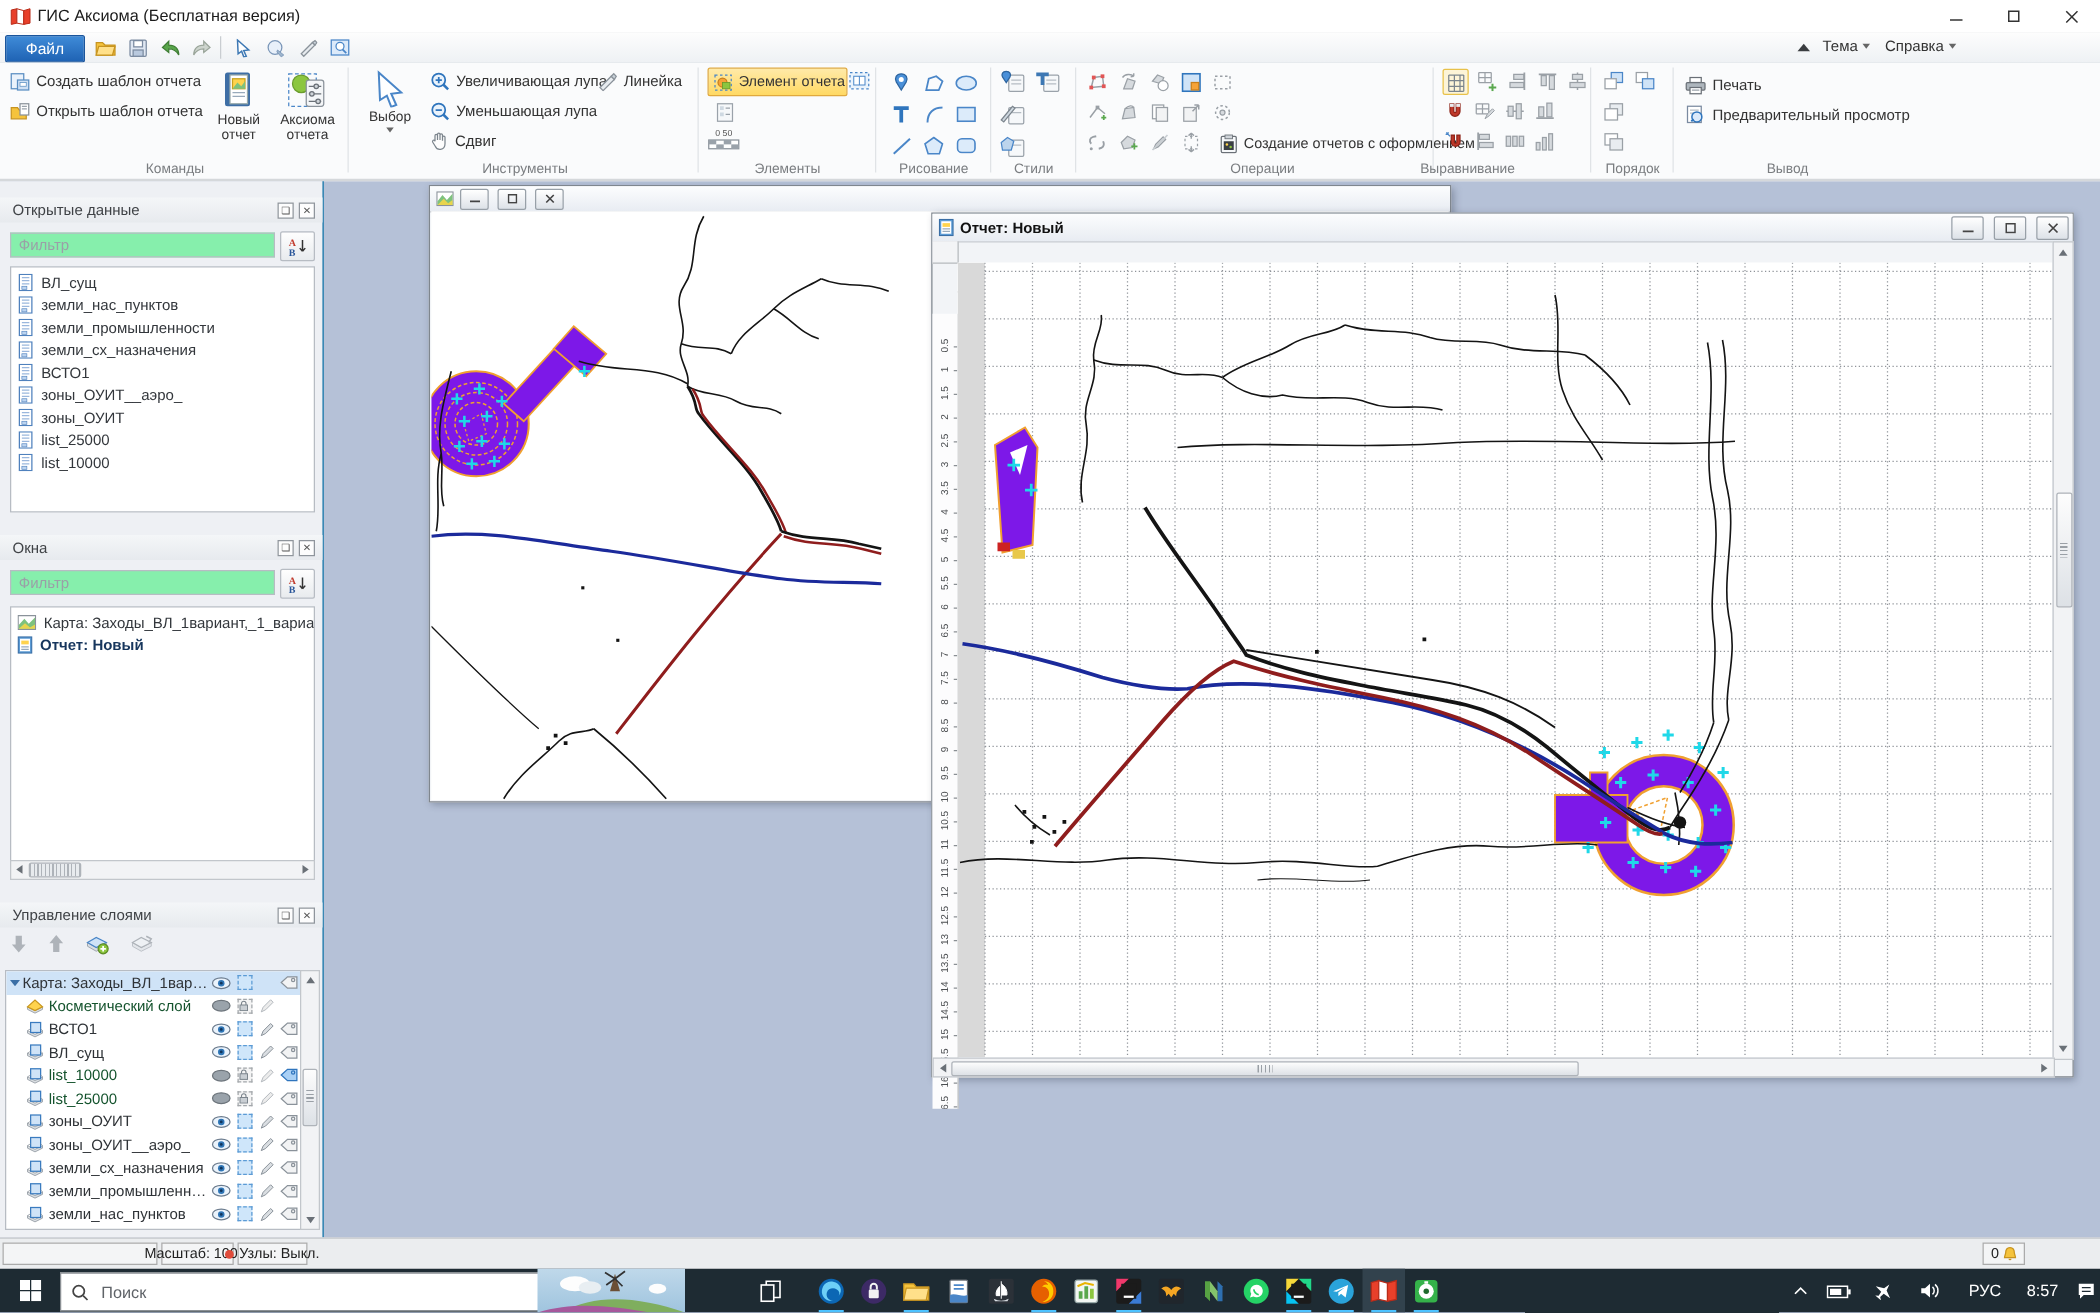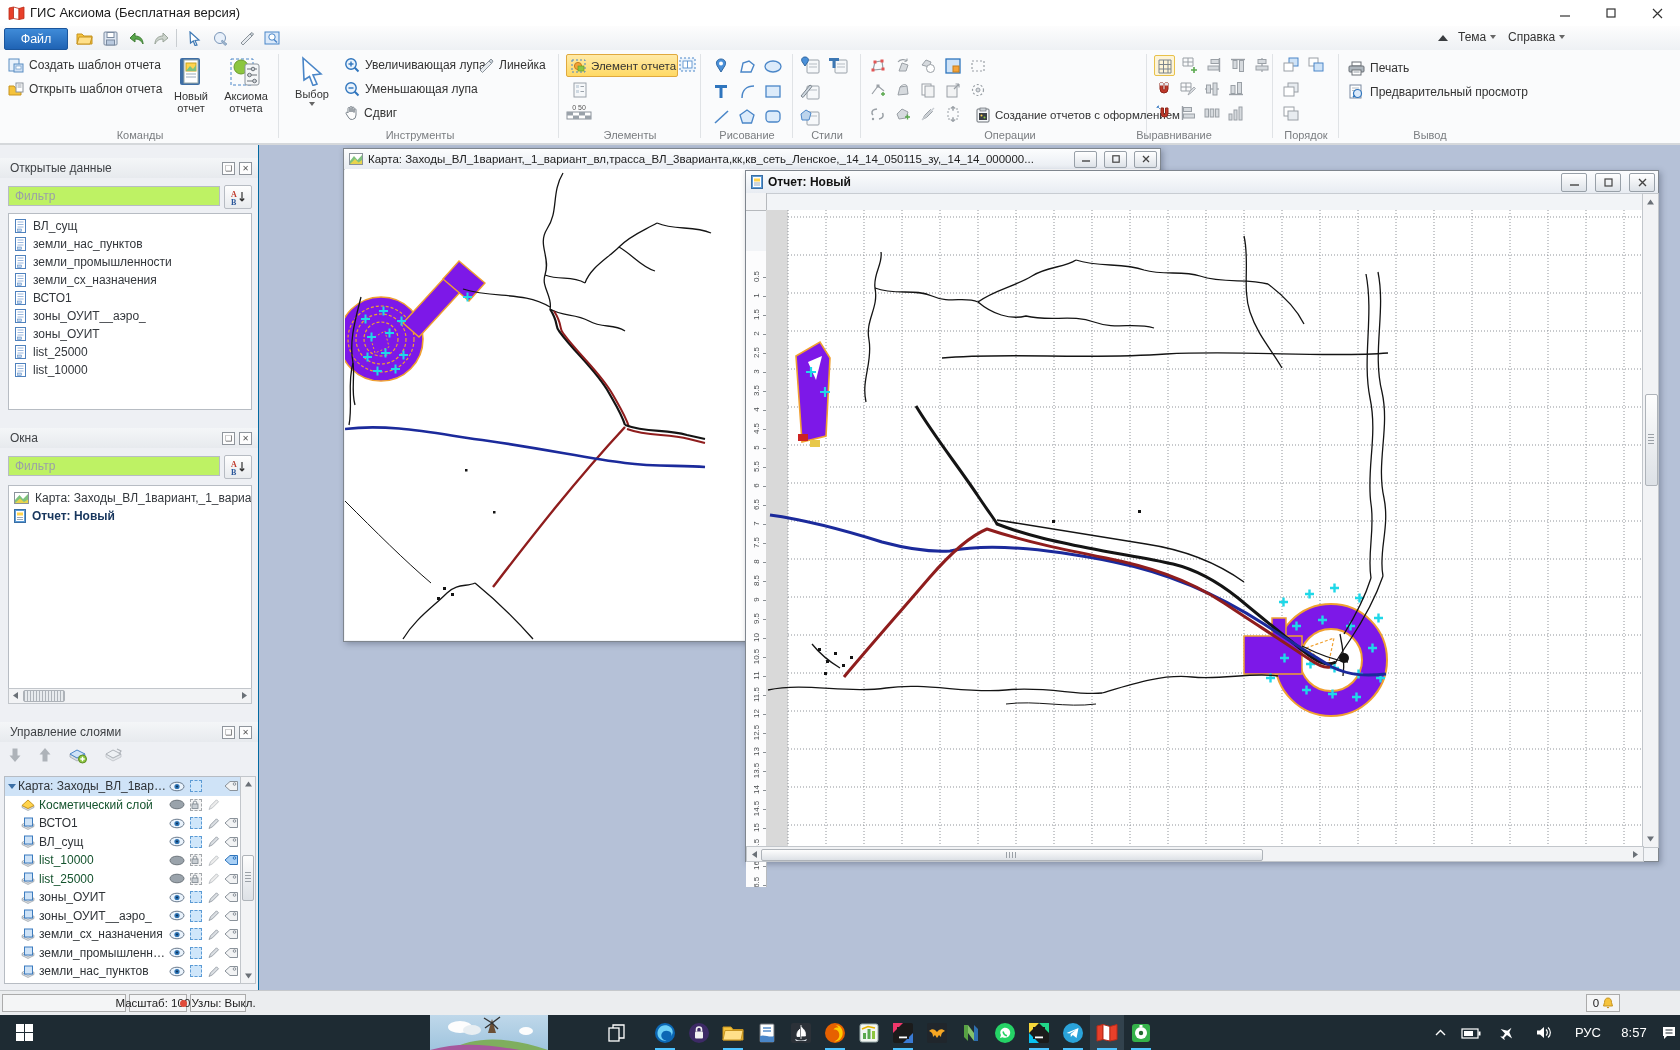--- a/index.html
+++ b/index.html
@@ -33,21 +33,21 @@
   .bigbtn{text-align:center;font-size:11px;color:#333;display:flex;flex-direction:column;align-items:center;justify-content:flex-start;gap:2px;padding-top:3px}
   .hl-yellow{background:linear-gradient(#ffeaa8,#ffd964);border:1px solid #e0a93e;border-radius:2px}
   .icobox{display:flex;align-items:center;justify-content:center}
   .selframe{border:1px solid #e8c14a;background:#fdf4d7;border-radius:2px}
 
   
   #dock{left:0;top:145px;width:258px;height:845px;background:#eef0f4;border-right:1px solid #0369a1}
   .pnl-hdr{left:0;width:258px;height:20px;display:flex;align-items:center;padding-left:10px;box-sizing:border-box;
            color:#3f4246;font-size:12px;background:linear-gradient(#f4f6f8,#e7eaee)}
   .hdr-ico{width:11px;height:11px;border:1px solid #8f959c;background:#fdfdfd;margin-right:4px;display:flex;align-items:center;justify-content:center;font-size:8px;color:#555}
-  .flt{border:1px solid #b7bcc3;background:#bef264;height:20px;box-sizing:border-box;font-size:12px;padding:0 6px;color:#333;font-family:"Liberation Sans",sans-serif}
+  .flt{border:1px solid #b7bcc3;background:#86efac;height:20px;box-sizing:border-box;font-size:12px;padding:0 6px;color:#333;font-family:"Liberation Sans",sans-serif}
   .flt::placeholder{color:#9aa0a7}
   .sortbtn{width:26px;height:22px;border:1px solid #b7bcc3;background:linear-gradient(#fefefe,#e8ebee);border-radius:2px;display:flex;align-items:center;justify-content:center}
   .lstbox{background:#fff;border:1px solid #b7bcc3;overflow:hidden}
   .lrow{height:18px;display:flex;align-items:center;gap:6px;padding-left:5px;font-size:12px;color:#33373c;white-space:nowrap}
   .lrow.b{font-weight:bold;color:#17365d}
   .layrow{height:18.5px;display:flex;align-items:center;padding-left:3px;font-size:12px;color:#2f3337;white-space:nowrap}
   .layrow.sel{background:#cfe3f7}
   .layrow.mut .lbl{color:#14532d}
   .layrow .lbl{flex:1;overflow:hidden;text-overflow:ellipsis}
   .slot{display:flex;align-items:center;justify-content:center}
@@ -1245,21 +1245,20 @@
 
 <div class="a win" style="left:343px;top:148px;width:816px;height:492px">
   <div class="win-title">
     <span>
         <svg width="14" height="12">
           <rect x="0.5" y="0.5" width="13" height="11" fill="#fff" stroke="#8a929a"></rect>
           <path d="M1 8 L5 3 L8.5 7 L13 2 V11 H1 Z" fill="#7ec27e"></path>
           <path d="M1 11 L6 6 L9.5 9.5 L13 7 V11 Z" fill="#e8d44d"></path>
         </svg>
       </span>
-    <span style="flex:1;overflow:hidden;text-overflow:ellipsis">Карта: Заходы_ВЛ_1вариант,_1_вариант_вл,трасса_ВЛ_3варианта,кк,кв_сеть_Ленское,_14_14_050115_зу,_14_14_000000...</span>
     <span class="wbtn" style="margin-right:2px">
         <svg width="8" height="8">
           <line x1="0" y1="6" x2="8" y2="6" stroke="#444" stroke-width="1.4"></line>
         </svg>
       </span>
     <span class="wbtn" style="margin-right:2px">
         <svg width="8" height="8">
           <rect x="0.8" y="0.8" width="6.4" height="6.4" fill="none" stroke="#444" stroke-width="1.2"></rect>
         </svg>
       </span>
@@ -1688,20 +1687,29 @@
 
 <div id="taskbar" class="a">
   <div class="a tb-app" style="left:0;width:48px">
     <svg width="17" height="17">
         <rect x="0" y="0" width="8" height="8" fill="#fff"></rect>
         <rect x="9" y="0" width="8" height="8" fill="#fff"></rect>
         <rect x="0" y="9" width="8" height="8" fill="#fff"></rect>
         <rect x="9" y="9" width="8" height="8" fill="#fff"></rect>
       </svg>
   </div>
+  <div id="tb-search" class="a">
+    <span style="margin:0 8px">
+        <svg width="14" height="14">
+          <circle cx="6" cy="6" r="4.5" fill="none" stroke="#444" stroke-width="1.4"></circle>
+          <line x1="9.5" y1="9.5" x2="13" y2="13" stroke="#444" stroke-width="1.4"></line>
+        </svg>
+      </span>
+    <input placeholder="Поиск" style="">
+  </div>
   <div class="a" style="left:430px;top:0;width:118px;height:35px;overflow:hidden;background:linear-gradient(#bfd8ea,#9fc4de)">
     <svg width="118" height="35">
         <ellipse cx="30" cy="12" rx="12" ry="6" fill="#fdfdfd"></ellipse>
         <ellipse cx="42" cy="15" rx="9" ry="5" fill="#e8eef2"></ellipse>
         <path d="M62 4 L66 18 L58 18 Z" fill="#6b4f35"></path>
         <path d="M62 8 L70 2 M62 8 L54 3 M62 8 L68 14 M62 8 L55 13" stroke="#333" stroke-width="1.4"></path>
         <path d="M20 35 C45 20 80 22 118 35 Z" fill="#7fae5e"></path>
         <path d="M0 35 C30 26 60 30 90 35 Z" fill="#a6589c"></path>
         <ellipse cx="96" cy="16" rx="7" ry="4" fill="#fdfdfd"></ellipse>
       </svg>

